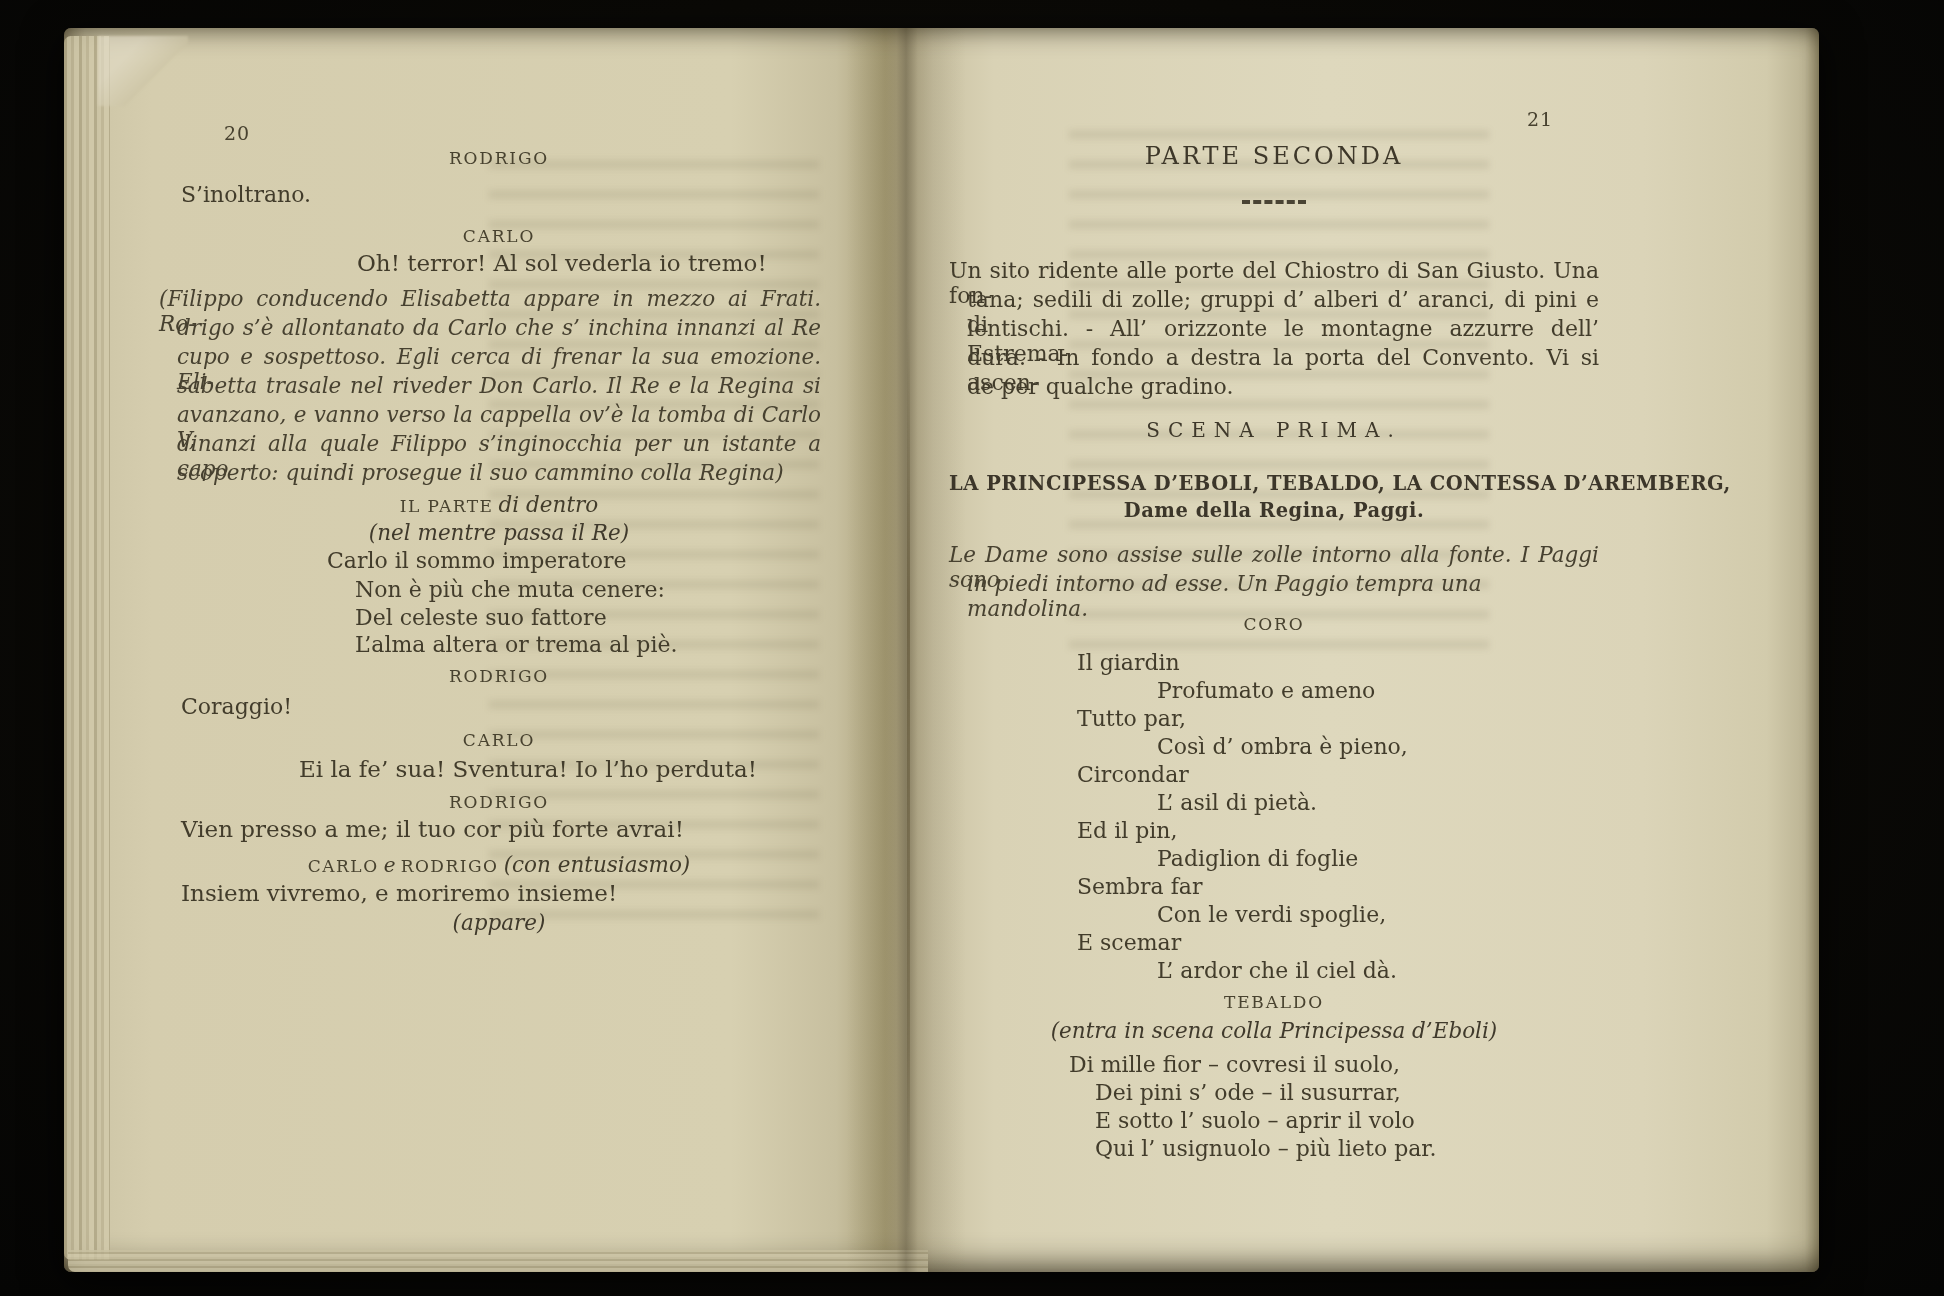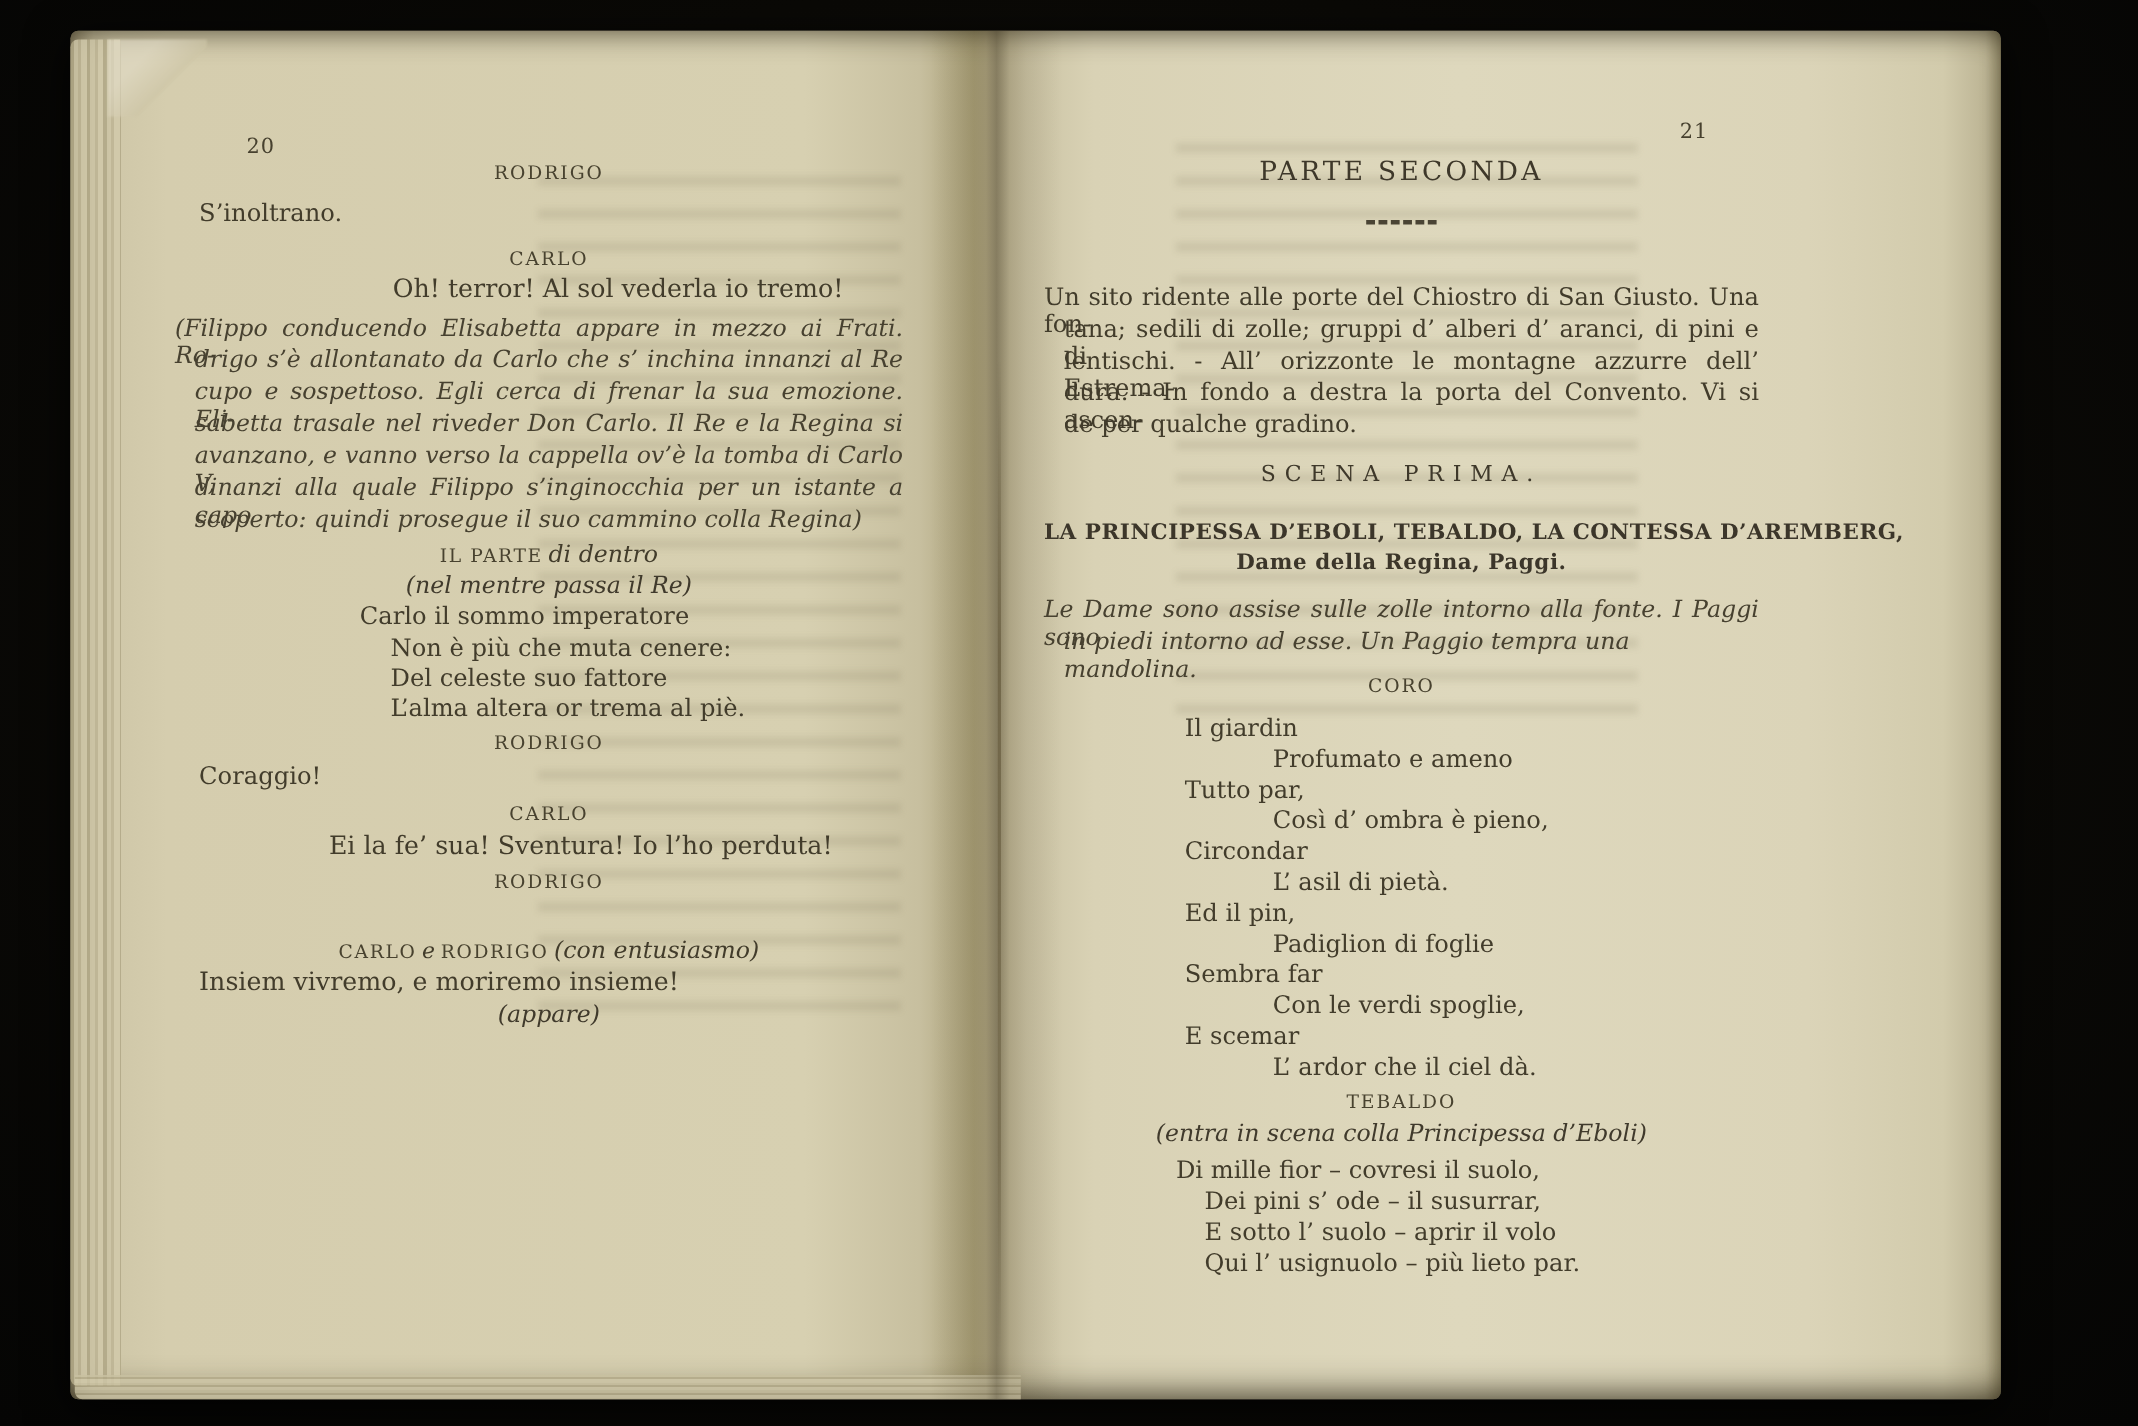--- a/index.html
+++ b/index.html
@@ -120,20 +120,21 @@
     <div class="abs verse" style="left:196px; top:505px;">Del celeste suo fattore</div>
     <div class="abs verse" style="left:196px; top:532px;">L’alma altera or trema al piè.</div>
 
     <div class="abs speaker" style="left:0; top:566px;">RODRIGO</div>
     <div class="abs line" style="left:22px; top:594px;">Coraggio!</div>
 
     <div class="abs speaker" style="left:0; top:630px;">CARLO</div>
     <div class="abs line big" style="left:140px; top:656px;">Ei la fe’ sua! Sventura! Io l’ho perduta!</div>
 
     <div class="abs speaker" style="left:0; top:692px;">RODRIGO</div>
+    <div class="abs line big" style="left:22px; top:716px;">Vien presso a me; il tuo cor più forte avrai!</div>
 
     <div class="abs center" style="left:0; top:752px;"><span class="speaker" style="letter-spacing:1.5px;">CARLO</span>&nbsp;<span class="it line" style="font-size:20px;">e</span>&nbsp;<span class="speaker" style="letter-spacing:1.5px;">RODRIGO</span>&nbsp;<span class="it line" style="font-size:21.5px;">(con entusiasmo)</span></div>
     <div class="abs line big" style="left:22px; top:780px;">Insiem vivremo, e moriremo insieme!</div>
     <div class="abs center it" style="left:0; top:810px; font-size:21.5px;">(appare)</div>
   </div>
 
   <div class="page page-right">
     <div class="ghost" style="left:120px; top:40px; width:420px; height:540px;"></div>
 
     <div class="abs pagenum" style="left:578px; top:18px;">21</div>

